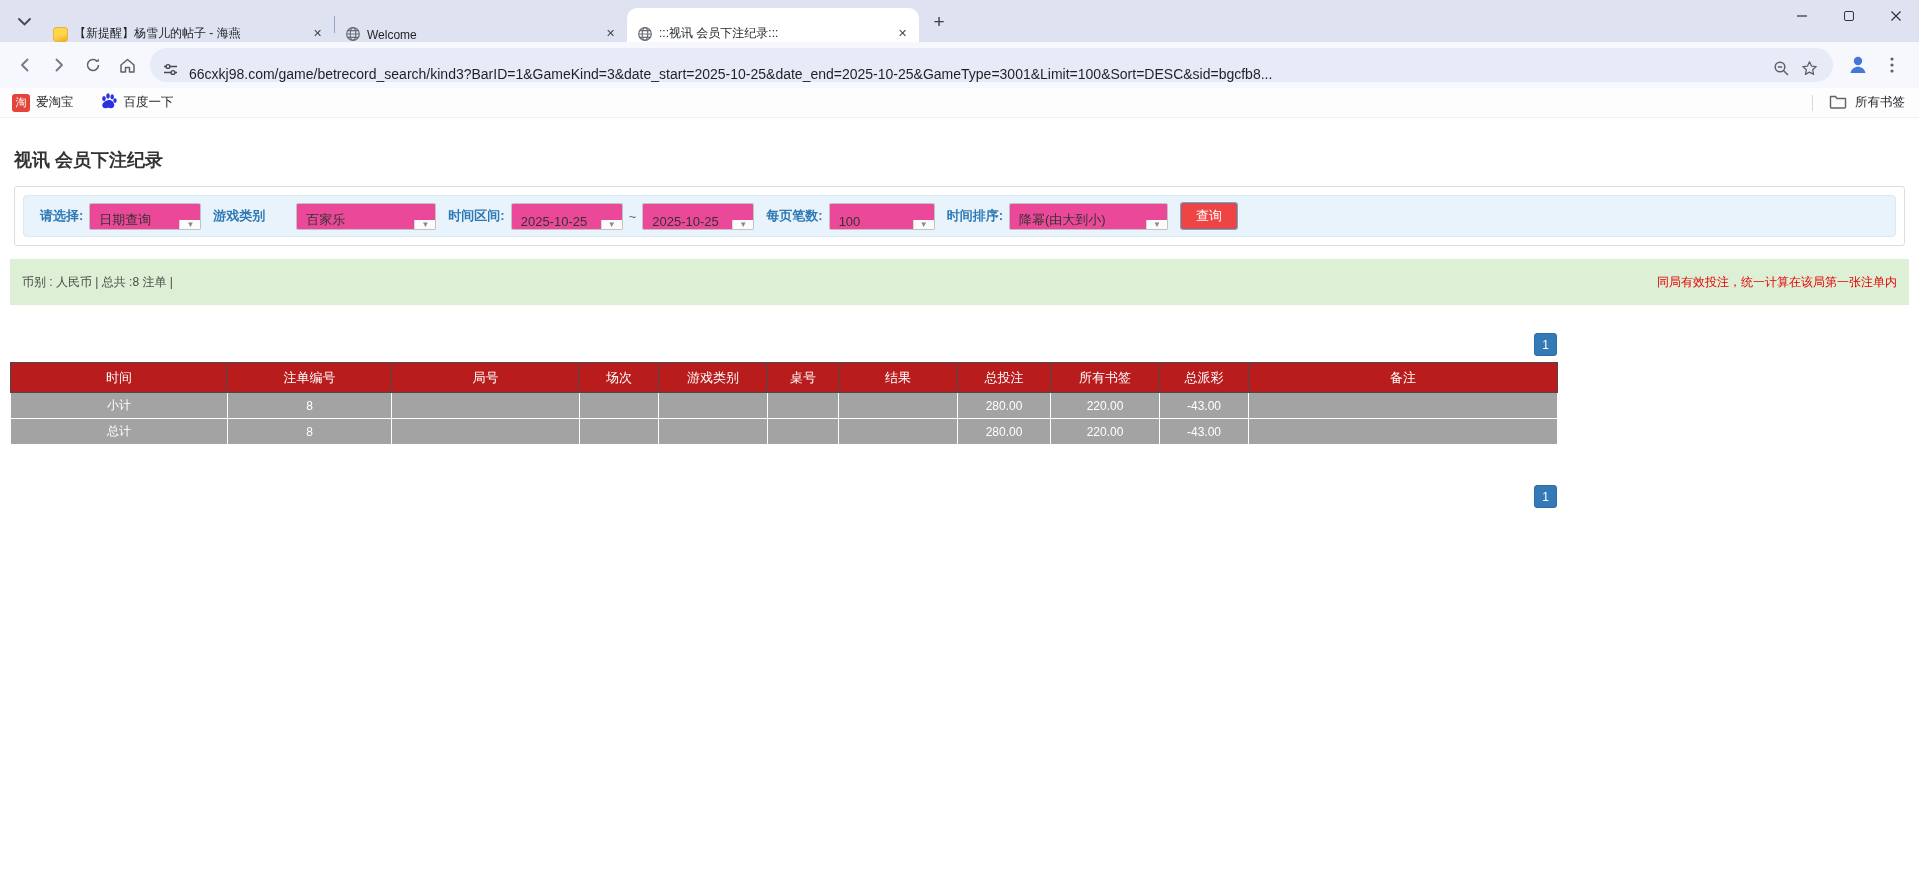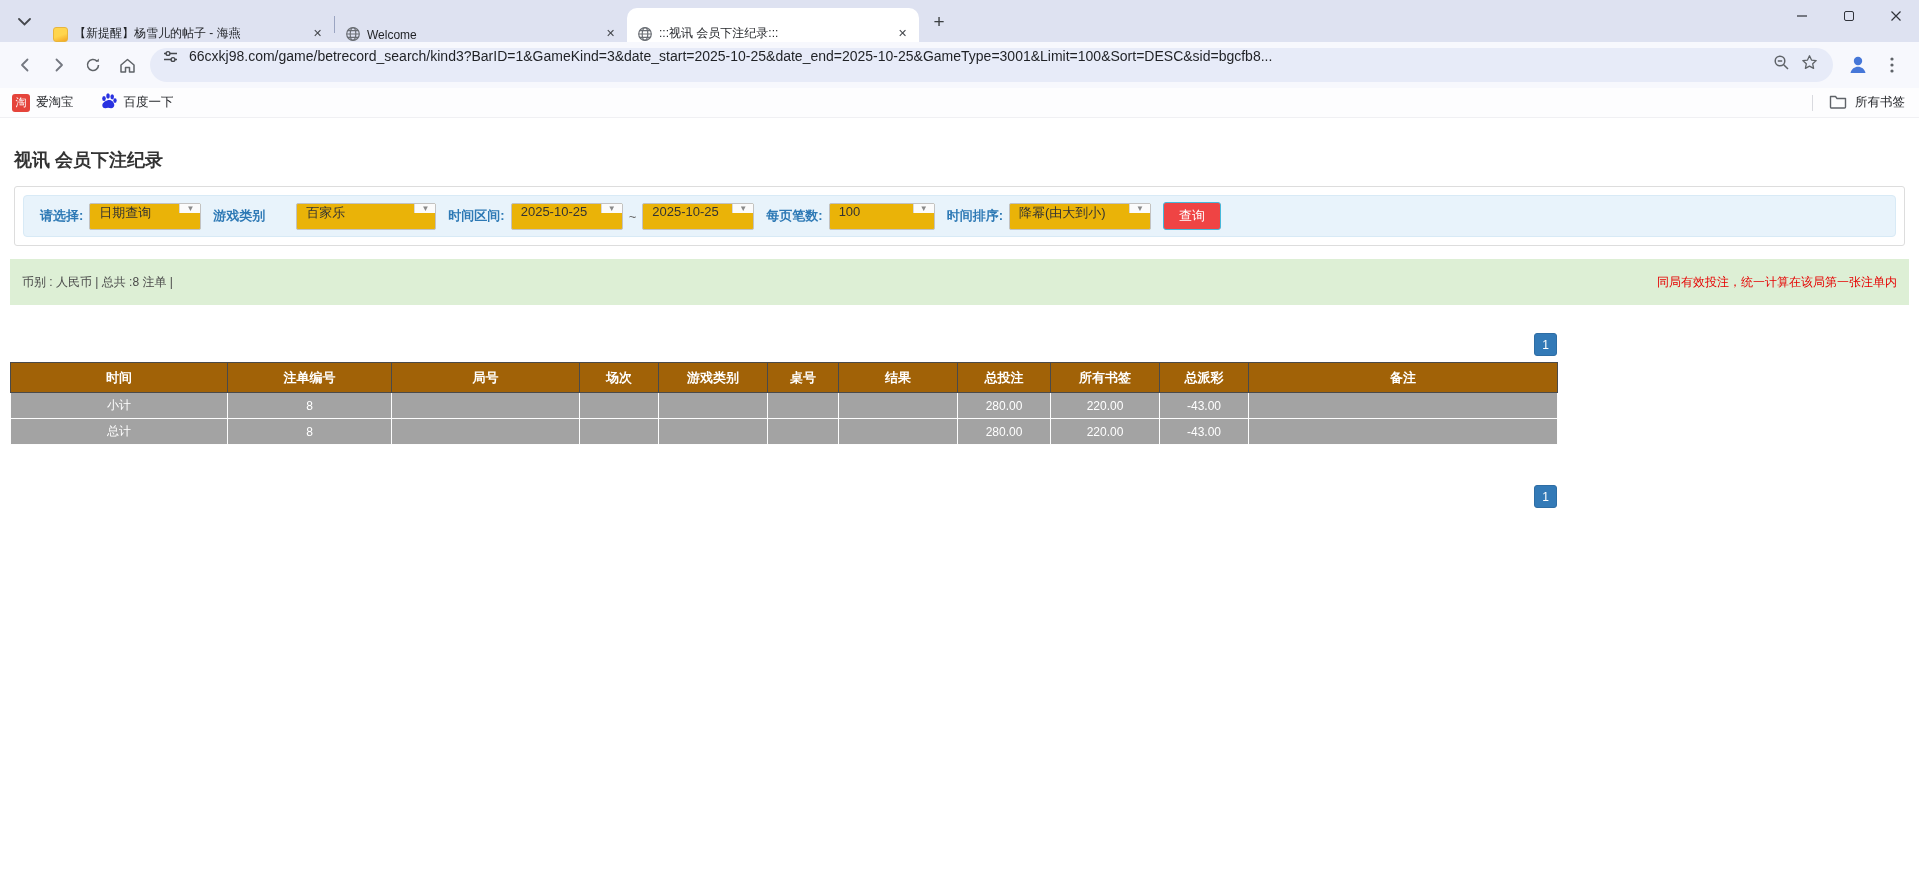--- a/index.html
+++ b/index.html
@@ -18,52 +18,52 @@
   .fav-yellow { width:15px; height:15px; border-radius:3px; background:linear-gradient(160deg,#ffd54d 55%,#f5a623); border:1px solid #e8b53c; }
   .tab-title { flex:1; margin:0 6px; white-space:nowrap; overflow:hidden; }
   .tab-close { width:17px; height:17px; display:flex; align-items:center; justify-content:center; border-radius:50%; color:#44474c; font-size:11px; }
   .newtab-btn { width:28px; height:28px; margin:0 0 6px 6px; display:flex; align-items:center; justify-content:center; font-size:19px; color:#3c4043; }
   .win-controls { margin-left:auto; align-self:flex-start; display:flex; height:31px; }
   .win-btn { width:47px; height:31px; display:flex; align-items:center; justify-content:center; color:#30333a; font-size:12px; }
   .max-glyph { width:10px; height:10px; border:1.4px solid #30333a; border-radius:2px; }
 
   .toolbar { height:46px; background:#f7f8fd; display:flex; align-items:center; padding:0 10px 0 8px; }
   .nav-icon { width:34px; height:34px; display:flex; align-items:center; justify-content:center; color:#5f6368; border-radius:50%; }
-  .urlbar { flex:1; height:34px; background:#e7ebf8; border-radius:17px; display:flex; align-items:flex-start; margin:0 8px 0 6px; padding:0 10px 0 12px; min-width:0; }
+  .urlbar { flex:1; height:34px; background:#e7ebf8; border-radius:17px; display:flex; align-items:flex-end; margin:0 8px 0 6px; padding:0 10px 0 12px; min-width:0; }
   .url-text { font-size:14px; color:#1f2125; white-space:nowrap; overflow:hidden; flex:1; margin-left:10px; }
   .urlbar .nav-icon { width:28px; height:28px; }
 
   .bookmarks { height:30px; background:#fdfdfe; display:flex; align-items:center; padding:0 14px 0 12px; font-size:12.5px; color:#1f2125; border-bottom:1px solid #f0f0f3; }
   .bm-item { display:flex; align-items:center; gap:6px; margin-right:26px; }
   .tb-ico { width:18px; height:18px; background:#e5443b; border-radius:3px; color:#fff; font-size:11px; display:flex; align-items:center; justify-content:center; }
   .bm-right { margin-left:auto; display:flex; align-items:center; gap:8px; }
   .bm-sep { width:1px; height:16px; background:#d9dadf; margin-right:8px; }
 
   
   .page-title { font-size:18px; font-weight:bold; color:#333; margin:30px 0 14px 14px; }
 
   .filter-outer { margin:0 14px; border:1px solid #ddd; border-radius:3px; padding:8px; background:#fff; }
   .filter-bar { background:#e8f3fb; border:1px solid #d8eaf6; border-radius:4px; height:42px; display:flex; align-items:center; padding:0 4px; }
   .flabel { color:#2d79b5; font-weight:bold; font-size:13px; margin:0 6px 0 12px; white-space:nowrap; }
-  .fselect { height:27px; background:#eab308; border:1px solid #c2c2c2; border-radius:2px; display:flex; align-items:flex-start; font-size:13px; color:#333; }
+  .fselect { height:27px; background:#ec4899; border:1px solid #c2c2c2; border-radius:2px; display:flex; align-items:flex-end; font-size:13px; color:#333; }
   .fselect .val { padding:0 9px; display:flex; align-items:center; flex:1; white-space:nowrap; overflow:hidden; }
   .fselect .arrow { width:21px; border-left:1px solid #d8d8d8; display:flex; align-items:center; justify-content:center; color:#8a8a8a; font-size:8px; background:#fbfbfb; }
-  .w110 { width:112px; } .w175 { width:140px;margin-left:25px; } .w105 { width:106px; } .w140 { width:142px; }
+  .w110 { width:112px; } .w175 { width:140px;margin-left:25px; } .w105 { width:106px; } .w140 { width:159px; }
   .tilde { margin:0 6px; color:#666; font-size:13px; }
   .search-btn { height:28px; padding:0 15px; margin-left:12px; background:#ef4444; border:1px solid #46b8da; border-radius:3px; color:#fff; font-size:13px; display:flex; align-items:center; }
 
   .info-bar { margin:13px 10px 0; background:#ddefd5; height:46px; display:flex; align-items:center; justify-content:space-between; padding:0 12px; font-size:12px; color:#4a4a4a; }
   .info-right { color:#e60000; }
 
   .pagwrap { width:1547px; margin:28px 0 0 10px; display:flex; justify-content:flex-end; }
   .pagwrap.bottom { margin-top:40px; }
   .pagbtn { min-width:23px; height:23px; padding:0 4px; background:#337ab7; border:1px solid #2e6da4; border-radius:3px; color:#fff; font-size:12px; display:flex; align-items:center; justify-content:center; }
 
   table.bet { width:1547px; margin:6px 0 0 10px; border-collapse:collapse; table-layout:fixed; font-size:12px; color:#333; }
-  table.bet th { background:#a16207; color:#fff; height:30px; font-size:13px; font-weight:bold; border:1px solid #4a4a4a; }
+  table.bet th { background:#b91c1c; color:#fff; height:30px; font-size:13px; font-weight:normal; border:1px solid #4a4a4a; }
   table.bet td { border:1px solid #c9c9c9; height:44px; text-align:center; background:#fff; overflow:hidden; }
   table.bet tr.frow td { background:#a3a3a3; color:#fff; height:26px; border-color:#fdfdfd; }
   td.neg { color:#e00000; }
   tr.frow td.neg { color:#d60000; }
 </style>
 </head>
 <body>
 
 <div>
   <div class="tabstrip">

